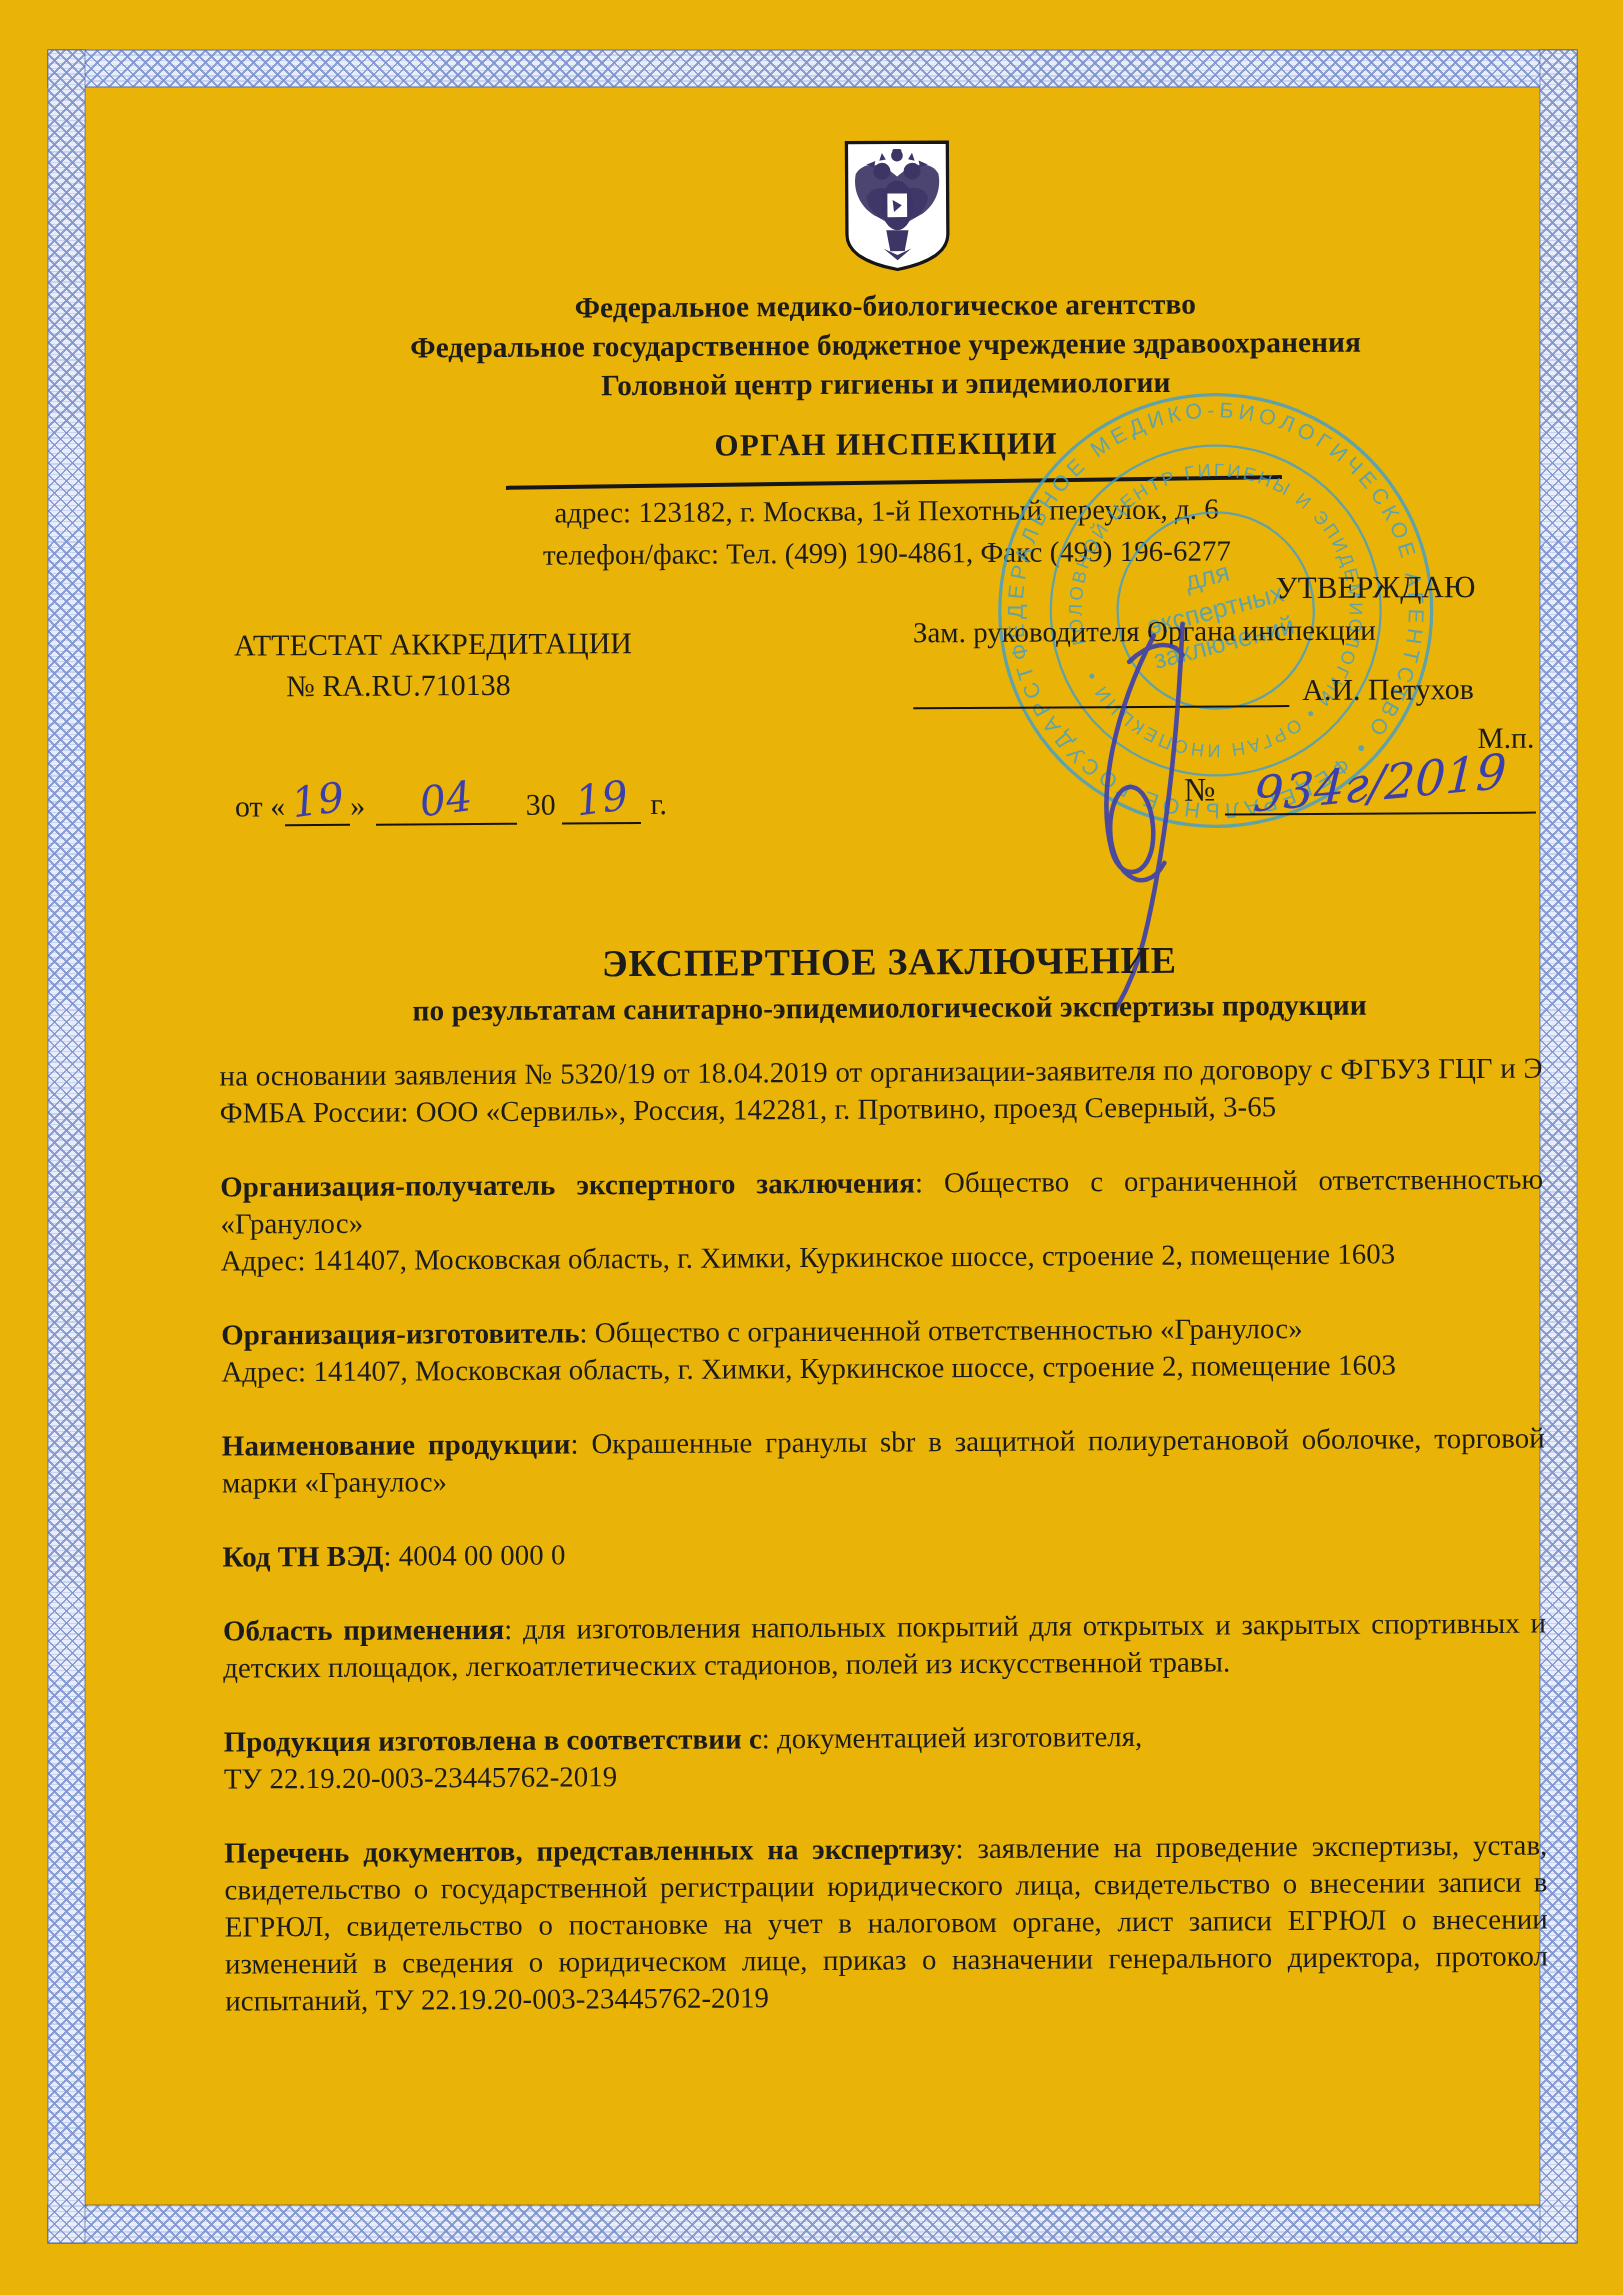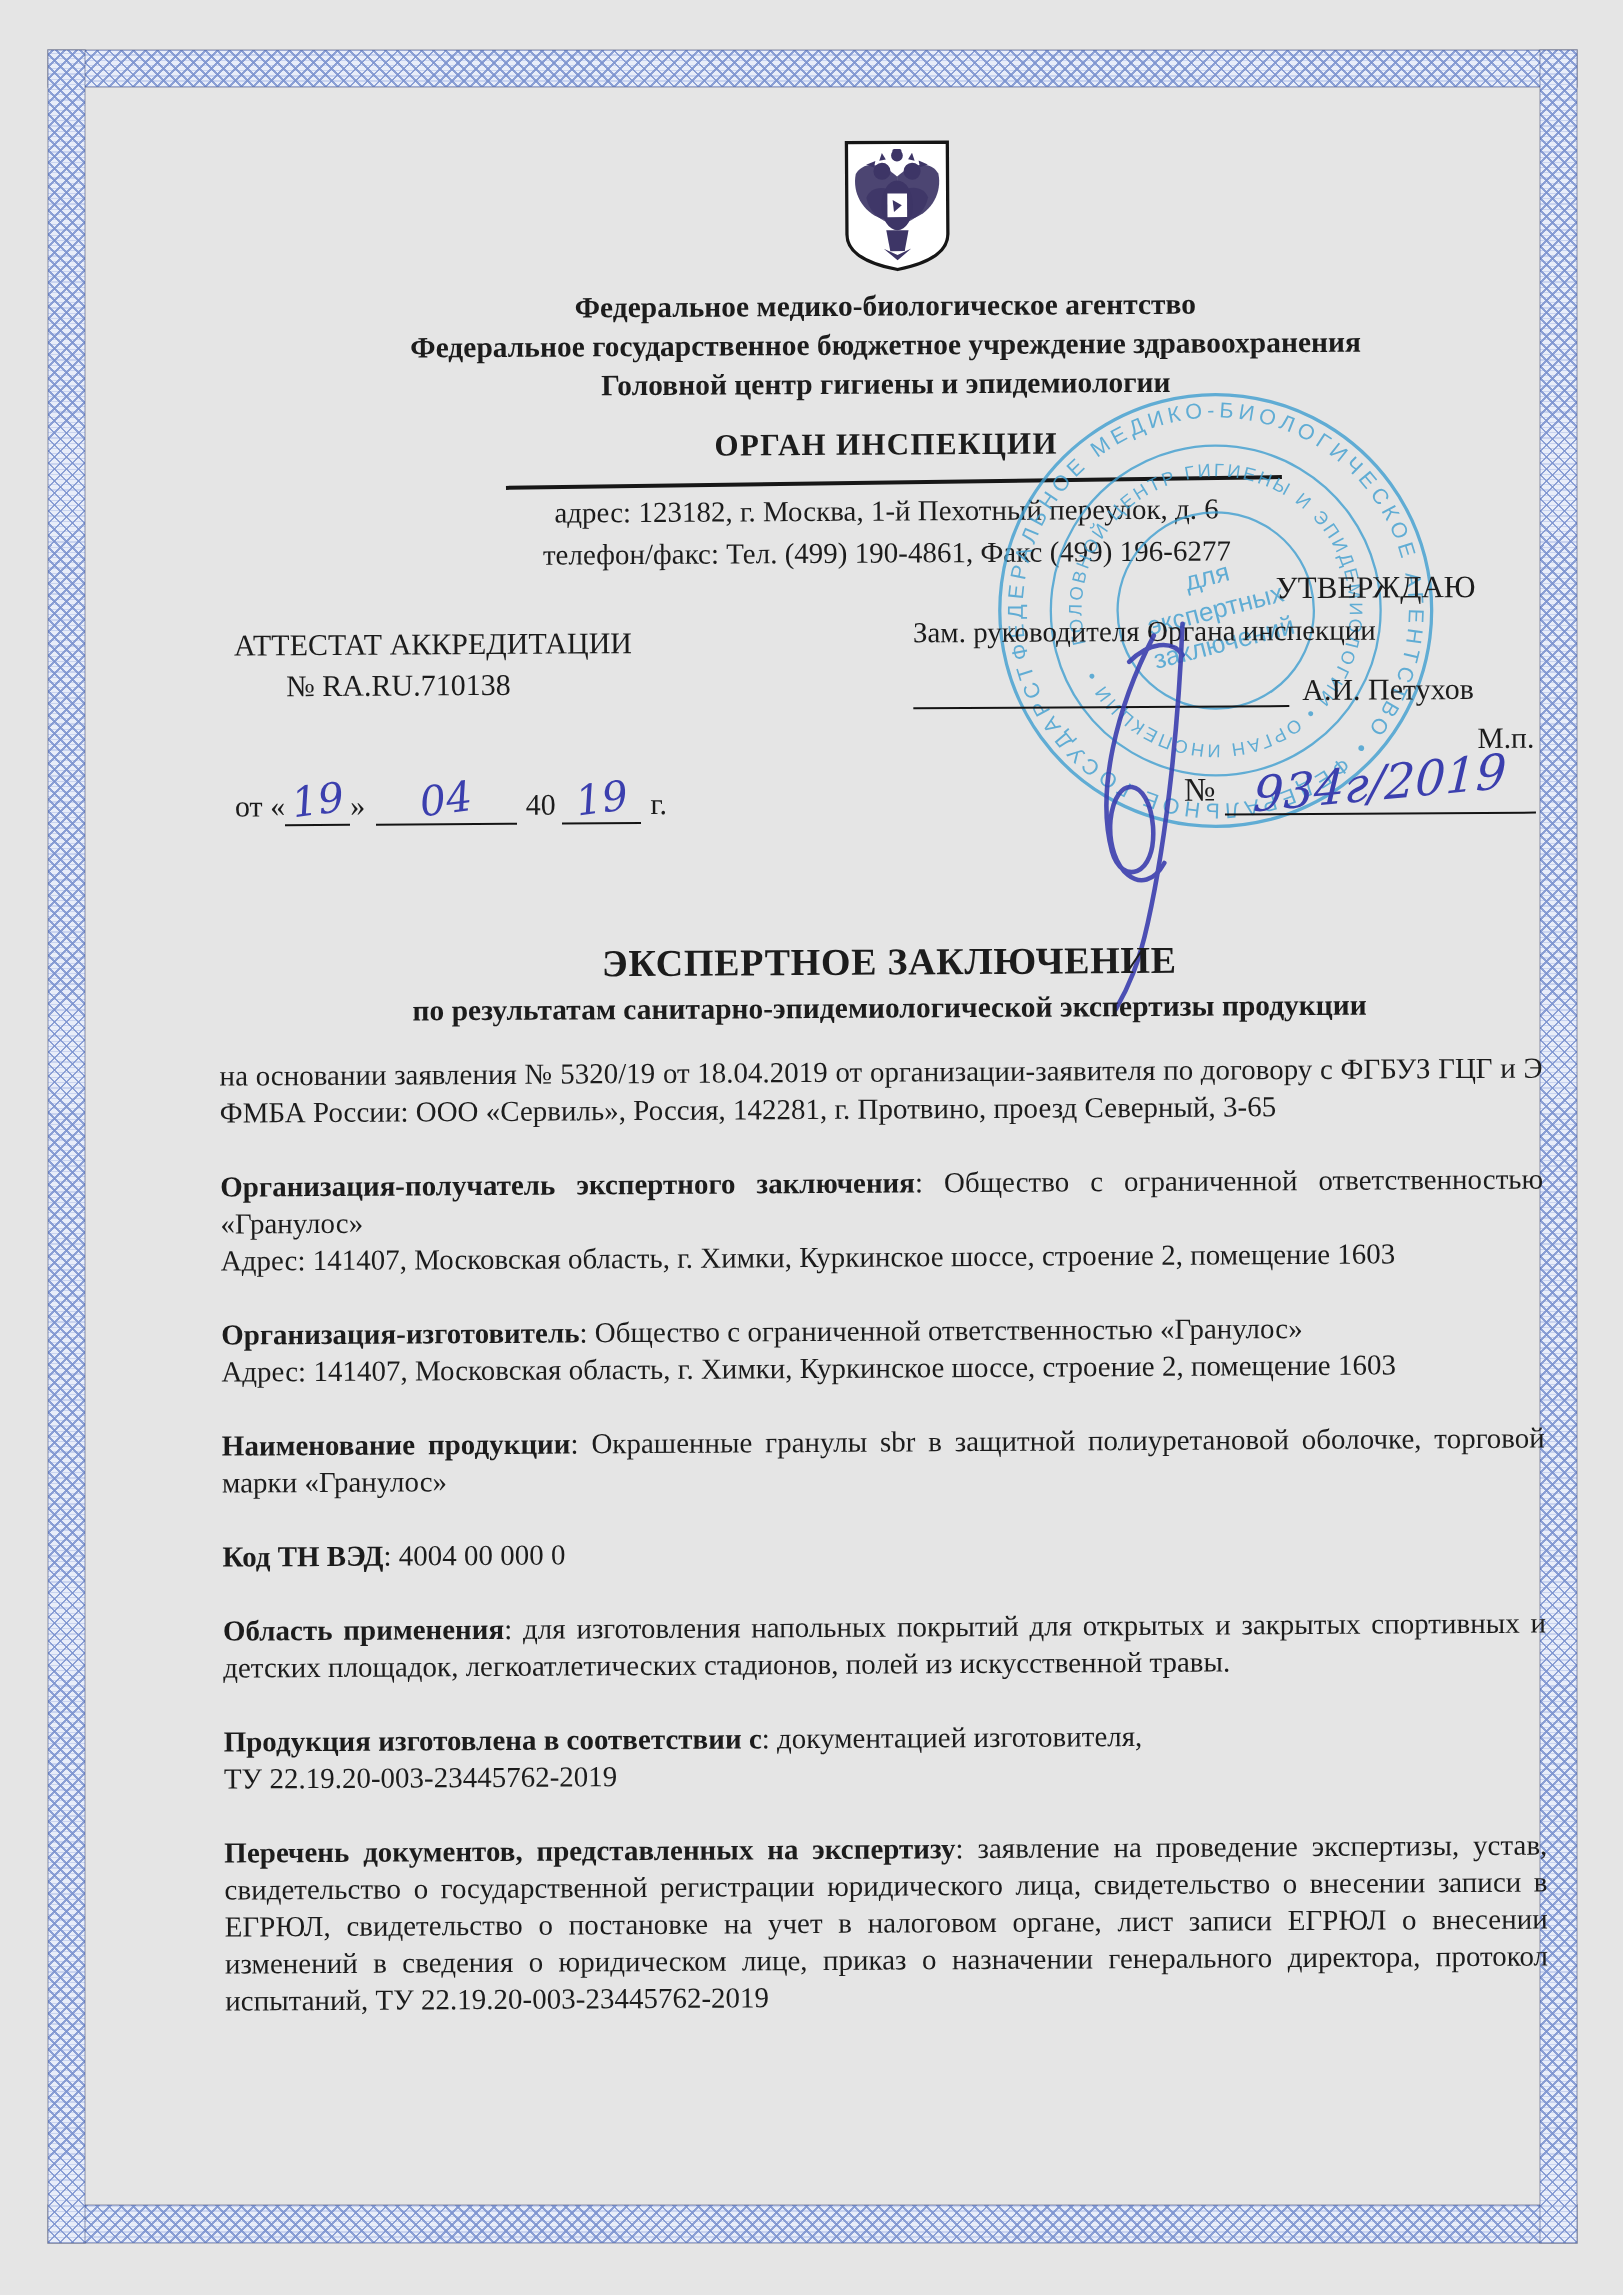--- a/index.html
+++ b/index.html
@@ -2,21 +2,21 @@
 <html style="font-size:10.5px"><head>
 <meta charset="utf-8">
 <style>
   html,body{margin:0;padding:0;}
   body{
     width:1623px;height:2295px;position:relative;overflow:hidden;
     background:#ffffff;
     font-family:"Liberation Serif","DejaVu Serif",serif;
     color:#1c1c1c;
   }
-  .page{position:absolute;inset:0;background:#e5e5e5;}
+  .page{position:absolute;inset:0;background:#eab308;}
   .rot{position:absolute;inset:0;transform:rotate(-0.35deg);transform-origin:50% 50%;}
 
   
   .strip{
     position:absolute;
     background:
       repeating-linear-gradient(45deg,  rgba(124,147,207,.85) 0 2px, rgba(255,255,255,0) 2px 8.5px),
       repeating-linear-gradient(-45deg, rgba(124,147,207,.85) 0 2px, rgba(255,255,255,0) 2px 8.5px),
       repeating-linear-gradient(0deg,   rgba(163,180,227,.45) 0 1.3px, rgba(255,255,255,0) 1.3px 5.2px),
       #e8edf9;
@@ -168,21 +168,21 @@
         <path d="M252,12 C246,150 228,330 196,470 C182,532 166,568 146,602"></path>
         <path d="M170,70 C200,40 236,36 252,60"></path>
       </g>
     </svg>
 
     <div class="daterow">
       <span class="lit">от «</span>
         <span class="blank d1"><span class="hw">19</span></span>
         <span class="lit">»</span>
         <span class="blank mo"><span class="hw">04</span></span>
-        <span class="lit">40</span>
+        <span class="lit">30</span>
         <span class="blank yr"><span class="hw">19</span></span>
         <span class="lit">г.</span>
     </div>
 
     <div class="numrow">
       <span class="lbl">№</span>
       <span class="val"><span class="hw">934г/2019</span></span>
     </div>
 
     <div class="doctitle">ЭКСПЕРТНОЕ ЗАКЛЮЧЕНИЕ</div>

